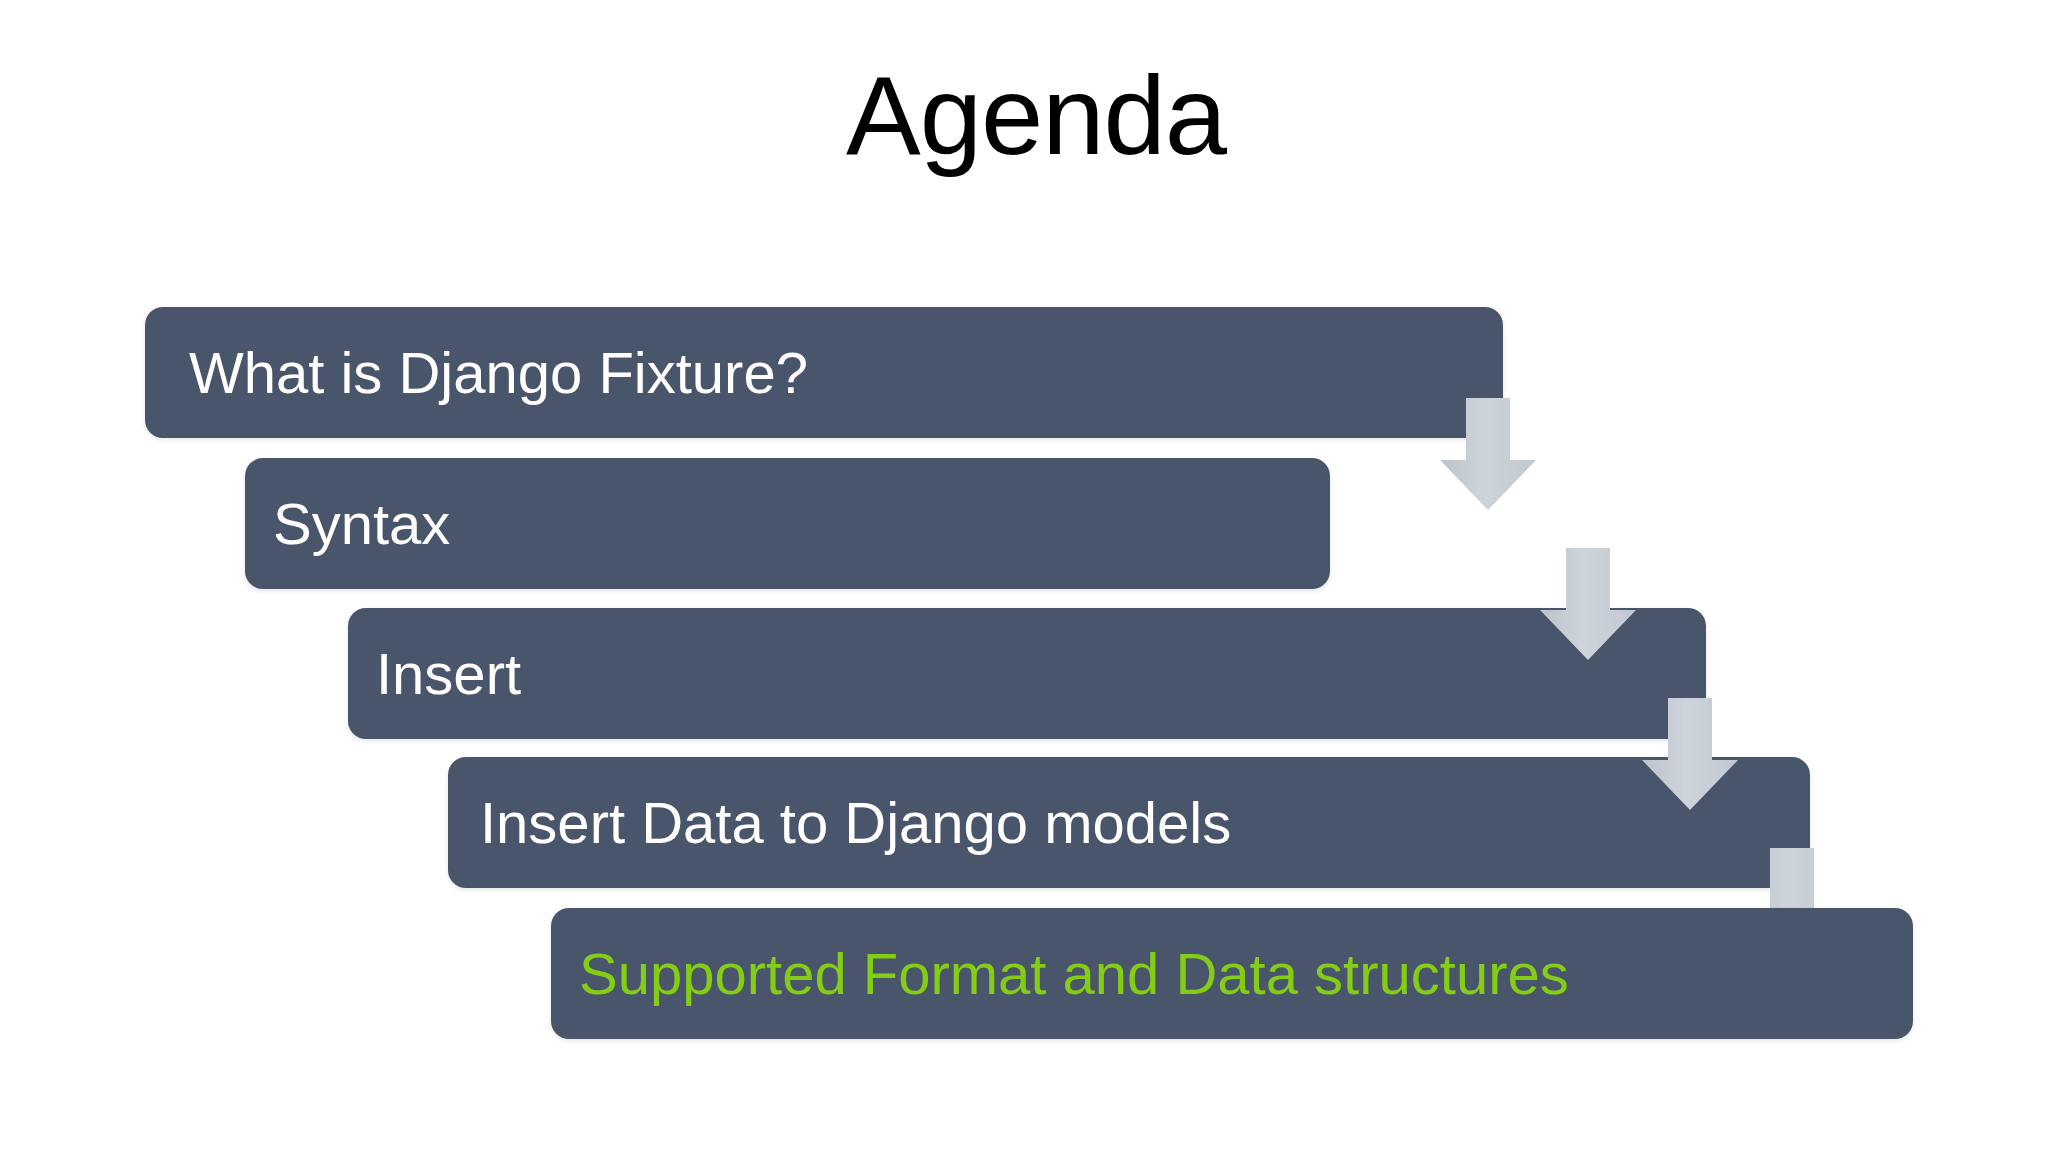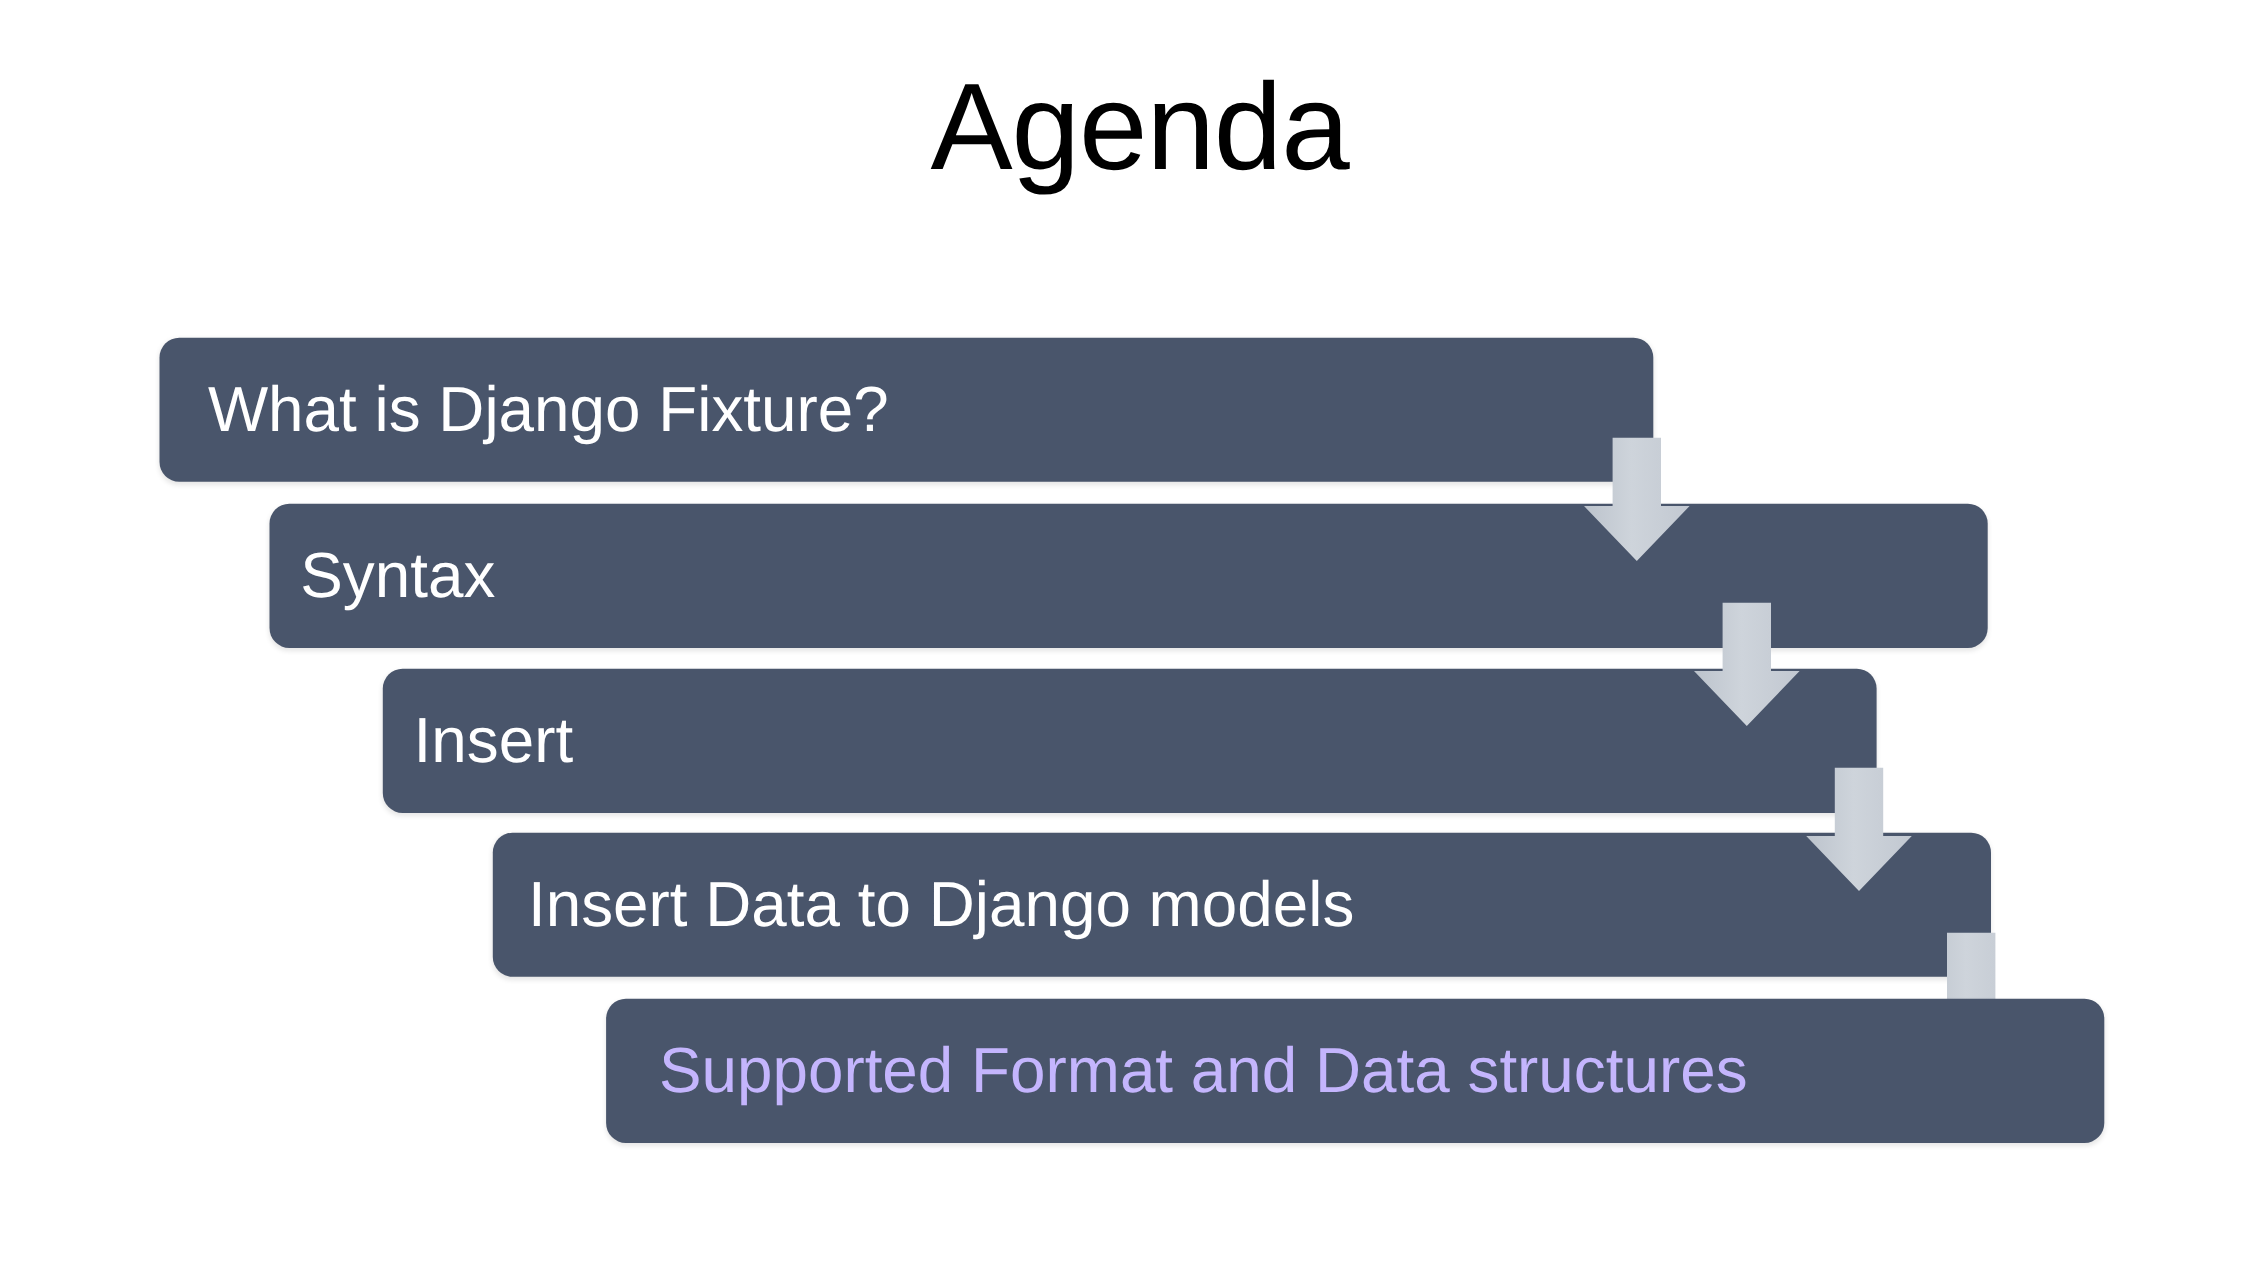--- a/index.html
+++ b/index.html
@@ -102,21 +102,21 @@
           <linearGradient id="ag1" x1="0" y1="0" x2="1" y2="0">
             <stop offset="0%" stop-color="#bcc3cc"></stop>
             <stop offset="45%" stop-color="#ced4db"></stop>
             <stop offset="100%" stop-color="#c2c8d1"></stop>
           </linearGradient>
         </defs>
         <path d="M26,0 L70,0 L70,62 L96,62 L48,112 L0,62 L26,62 Z" fill="url(#ag1)"></path>
       </svg>
     </div>
 
-    <div class="agenda-step" id="step-2" style="left: 245px; top: 458px; width: 1562px; height: 131px; background: rgb(73, 85, 107); z-index: 2;">
+    <div class="agenda-step" id="step-2" style="left: 245px; top: 458px; width: 1085px; height: 131px; background: rgb(73, 85, 107); z-index: 2;">
       <span class="agenda-step-label" style="color: rgb(255, 255, 255);">Syntax</span>
     </div>
 
     <div class="agenda-arrow" id="arrow-2" style="left: 1540px; top: 548px;">
       <svg viewBox="0 0 96 112" preserveAspectRatio="none">
         <defs>
           <linearGradient id="ag2" x1="0" y1="0" x2="1" y2="0">
             <stop offset="0%" stop-color="#bcc3cc"></stop>
             <stop offset="45%" stop-color="#ced4db"></stop>
             <stop offset="100%" stop-color="#c2c8d1"></stop>
@@ -154,17 +154,17 @@
             <stop offset="0%" stop-color="#bcc3cc"></stop>
             <stop offset="45%" stop-color="#ced4db"></stop>
             <stop offset="100%" stop-color="#c2c8d1"></stop>
           </linearGradient>
         </defs>
         <path d="M26,0 L70,0 L70,62 L96,62 L48,112 L0,62 L26,62 Z" fill="url(#ag4)"></path>
       </svg>
     </div>
 
     <div class="agenda-step" id="step-5" style="left: 551px; top: 908px; width: 1362px; height: 131px; background: rgb(73, 85, 107); z-index: 5;">
-      <span class="agenda-step-label" style="color: #c4b5fd; margin-left: 20px;">Supported Format and Data structures</span>
+      <span class="agenda-step-label" style="color: #84cc16;">Supported Format and Data structures</span>
     </div>
 
   </div>
 </div>
 
 </body></html>

